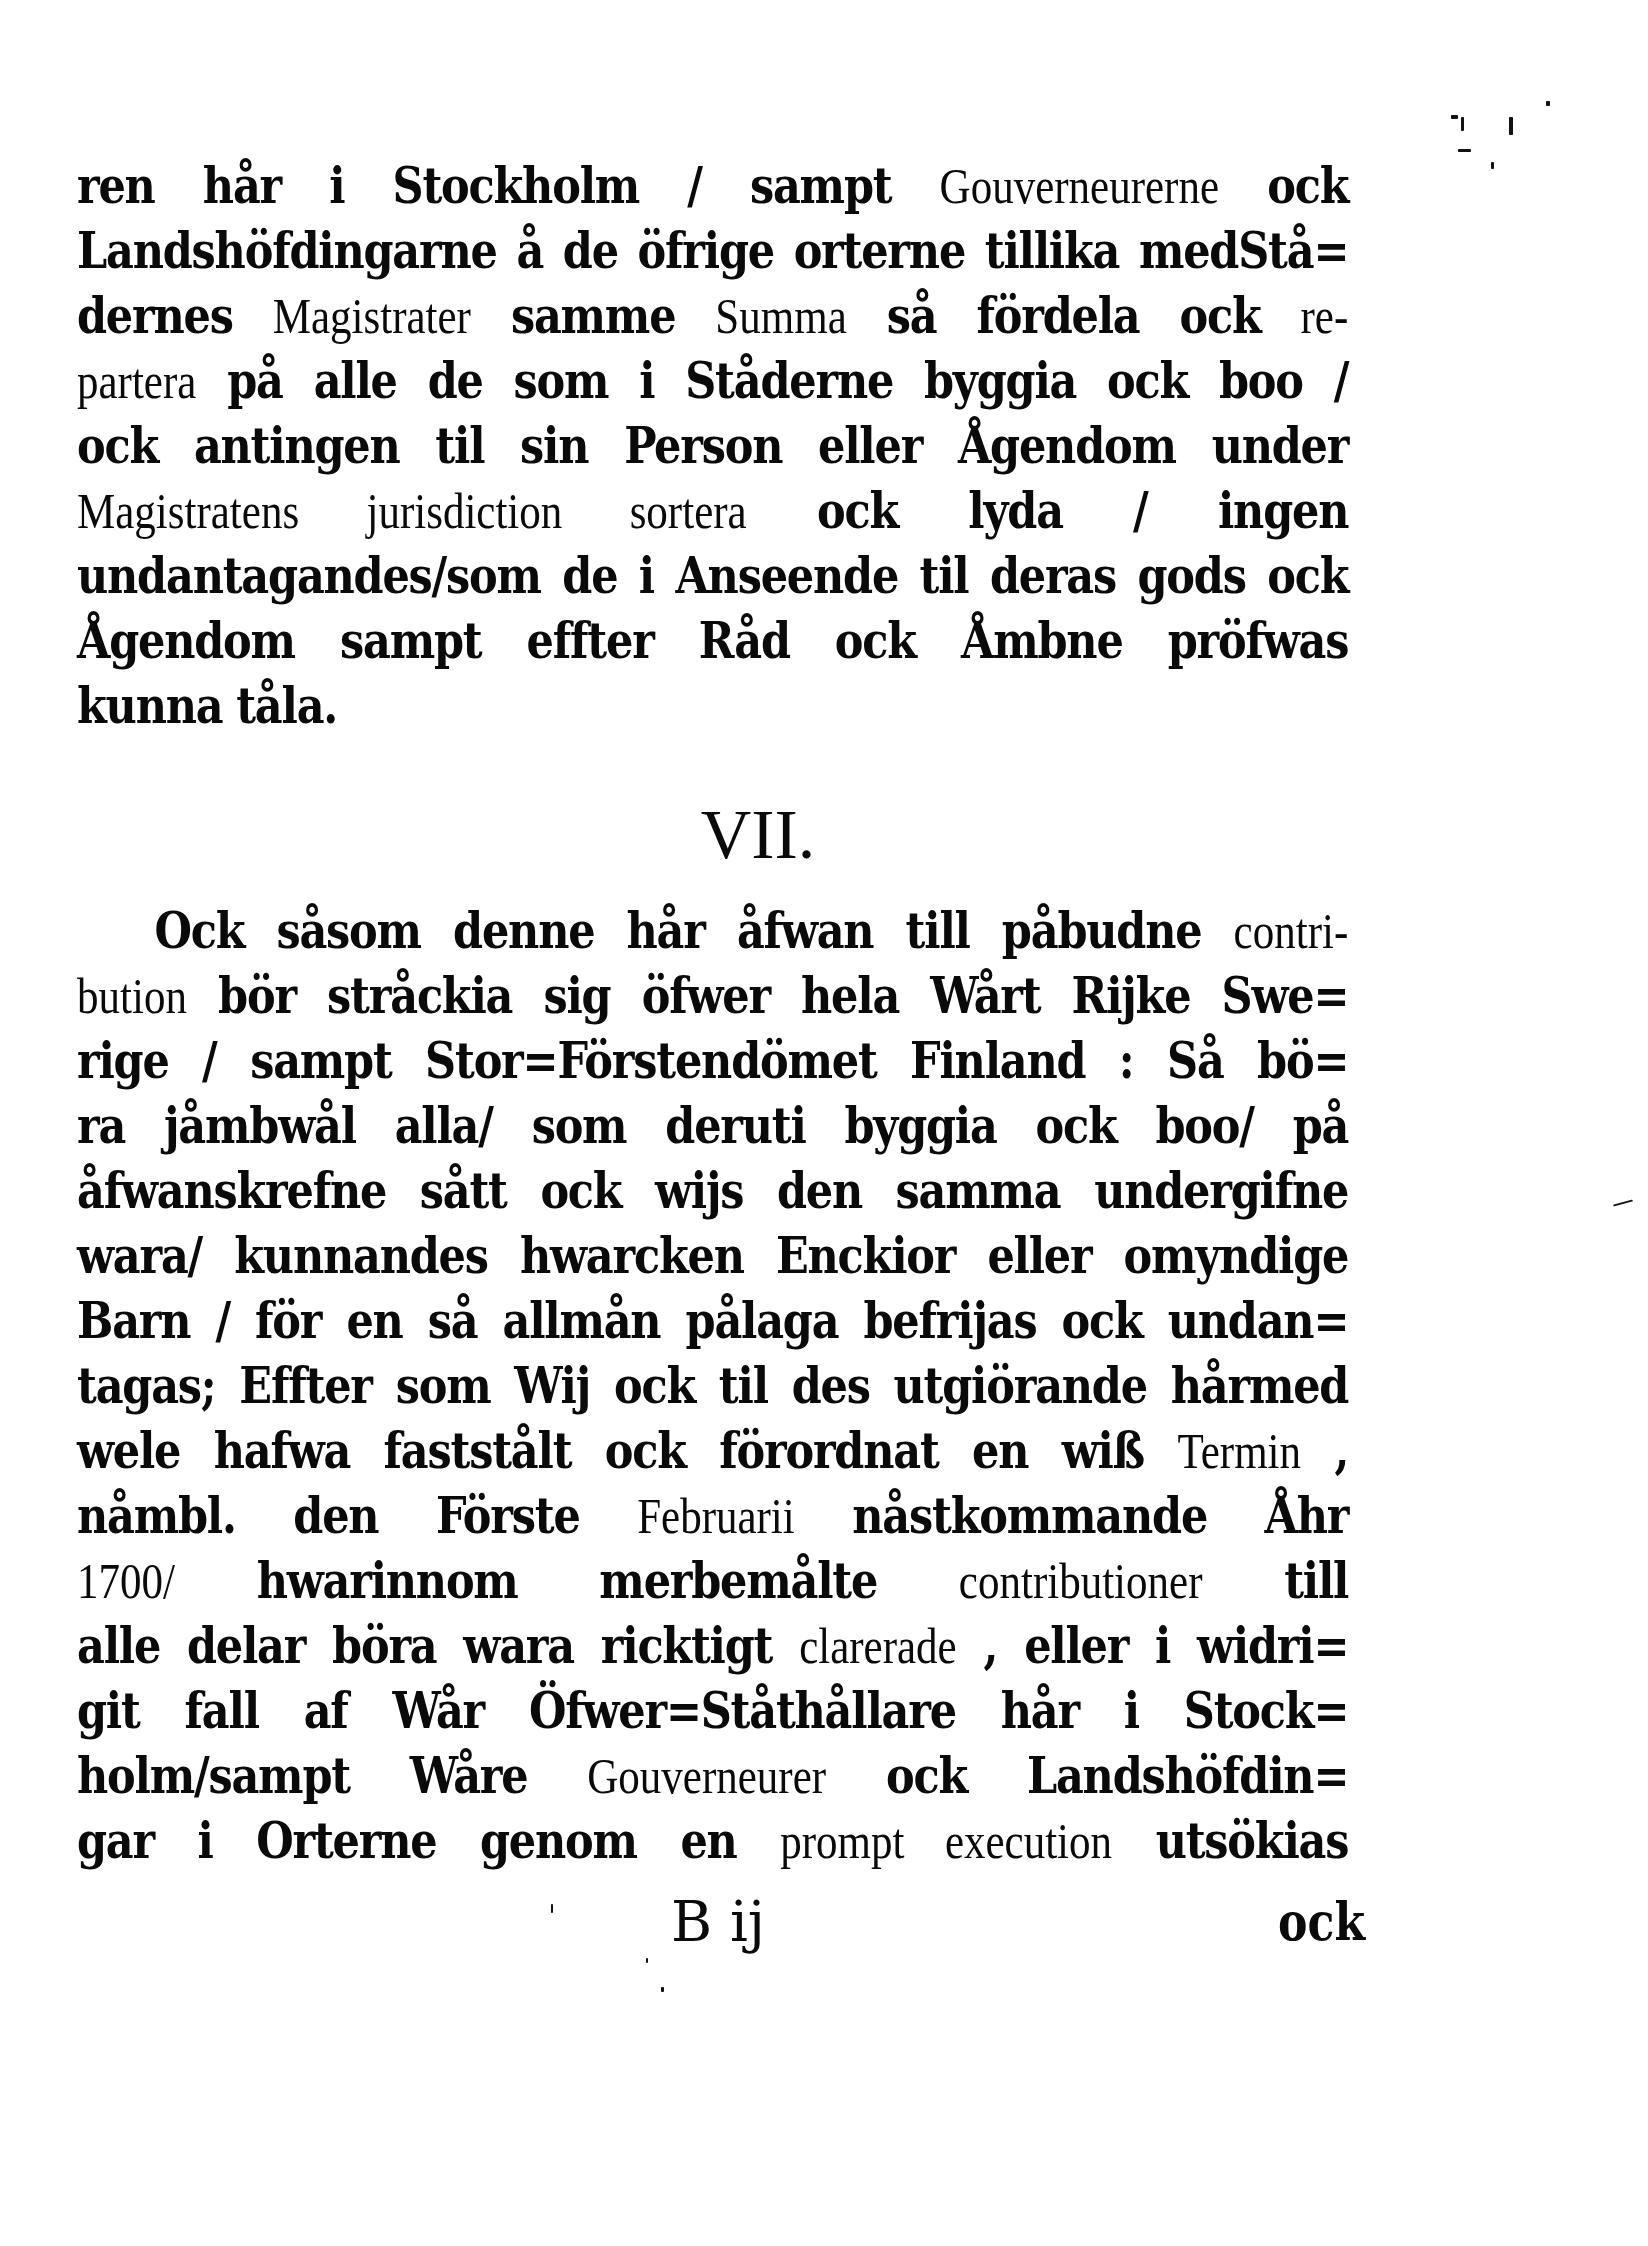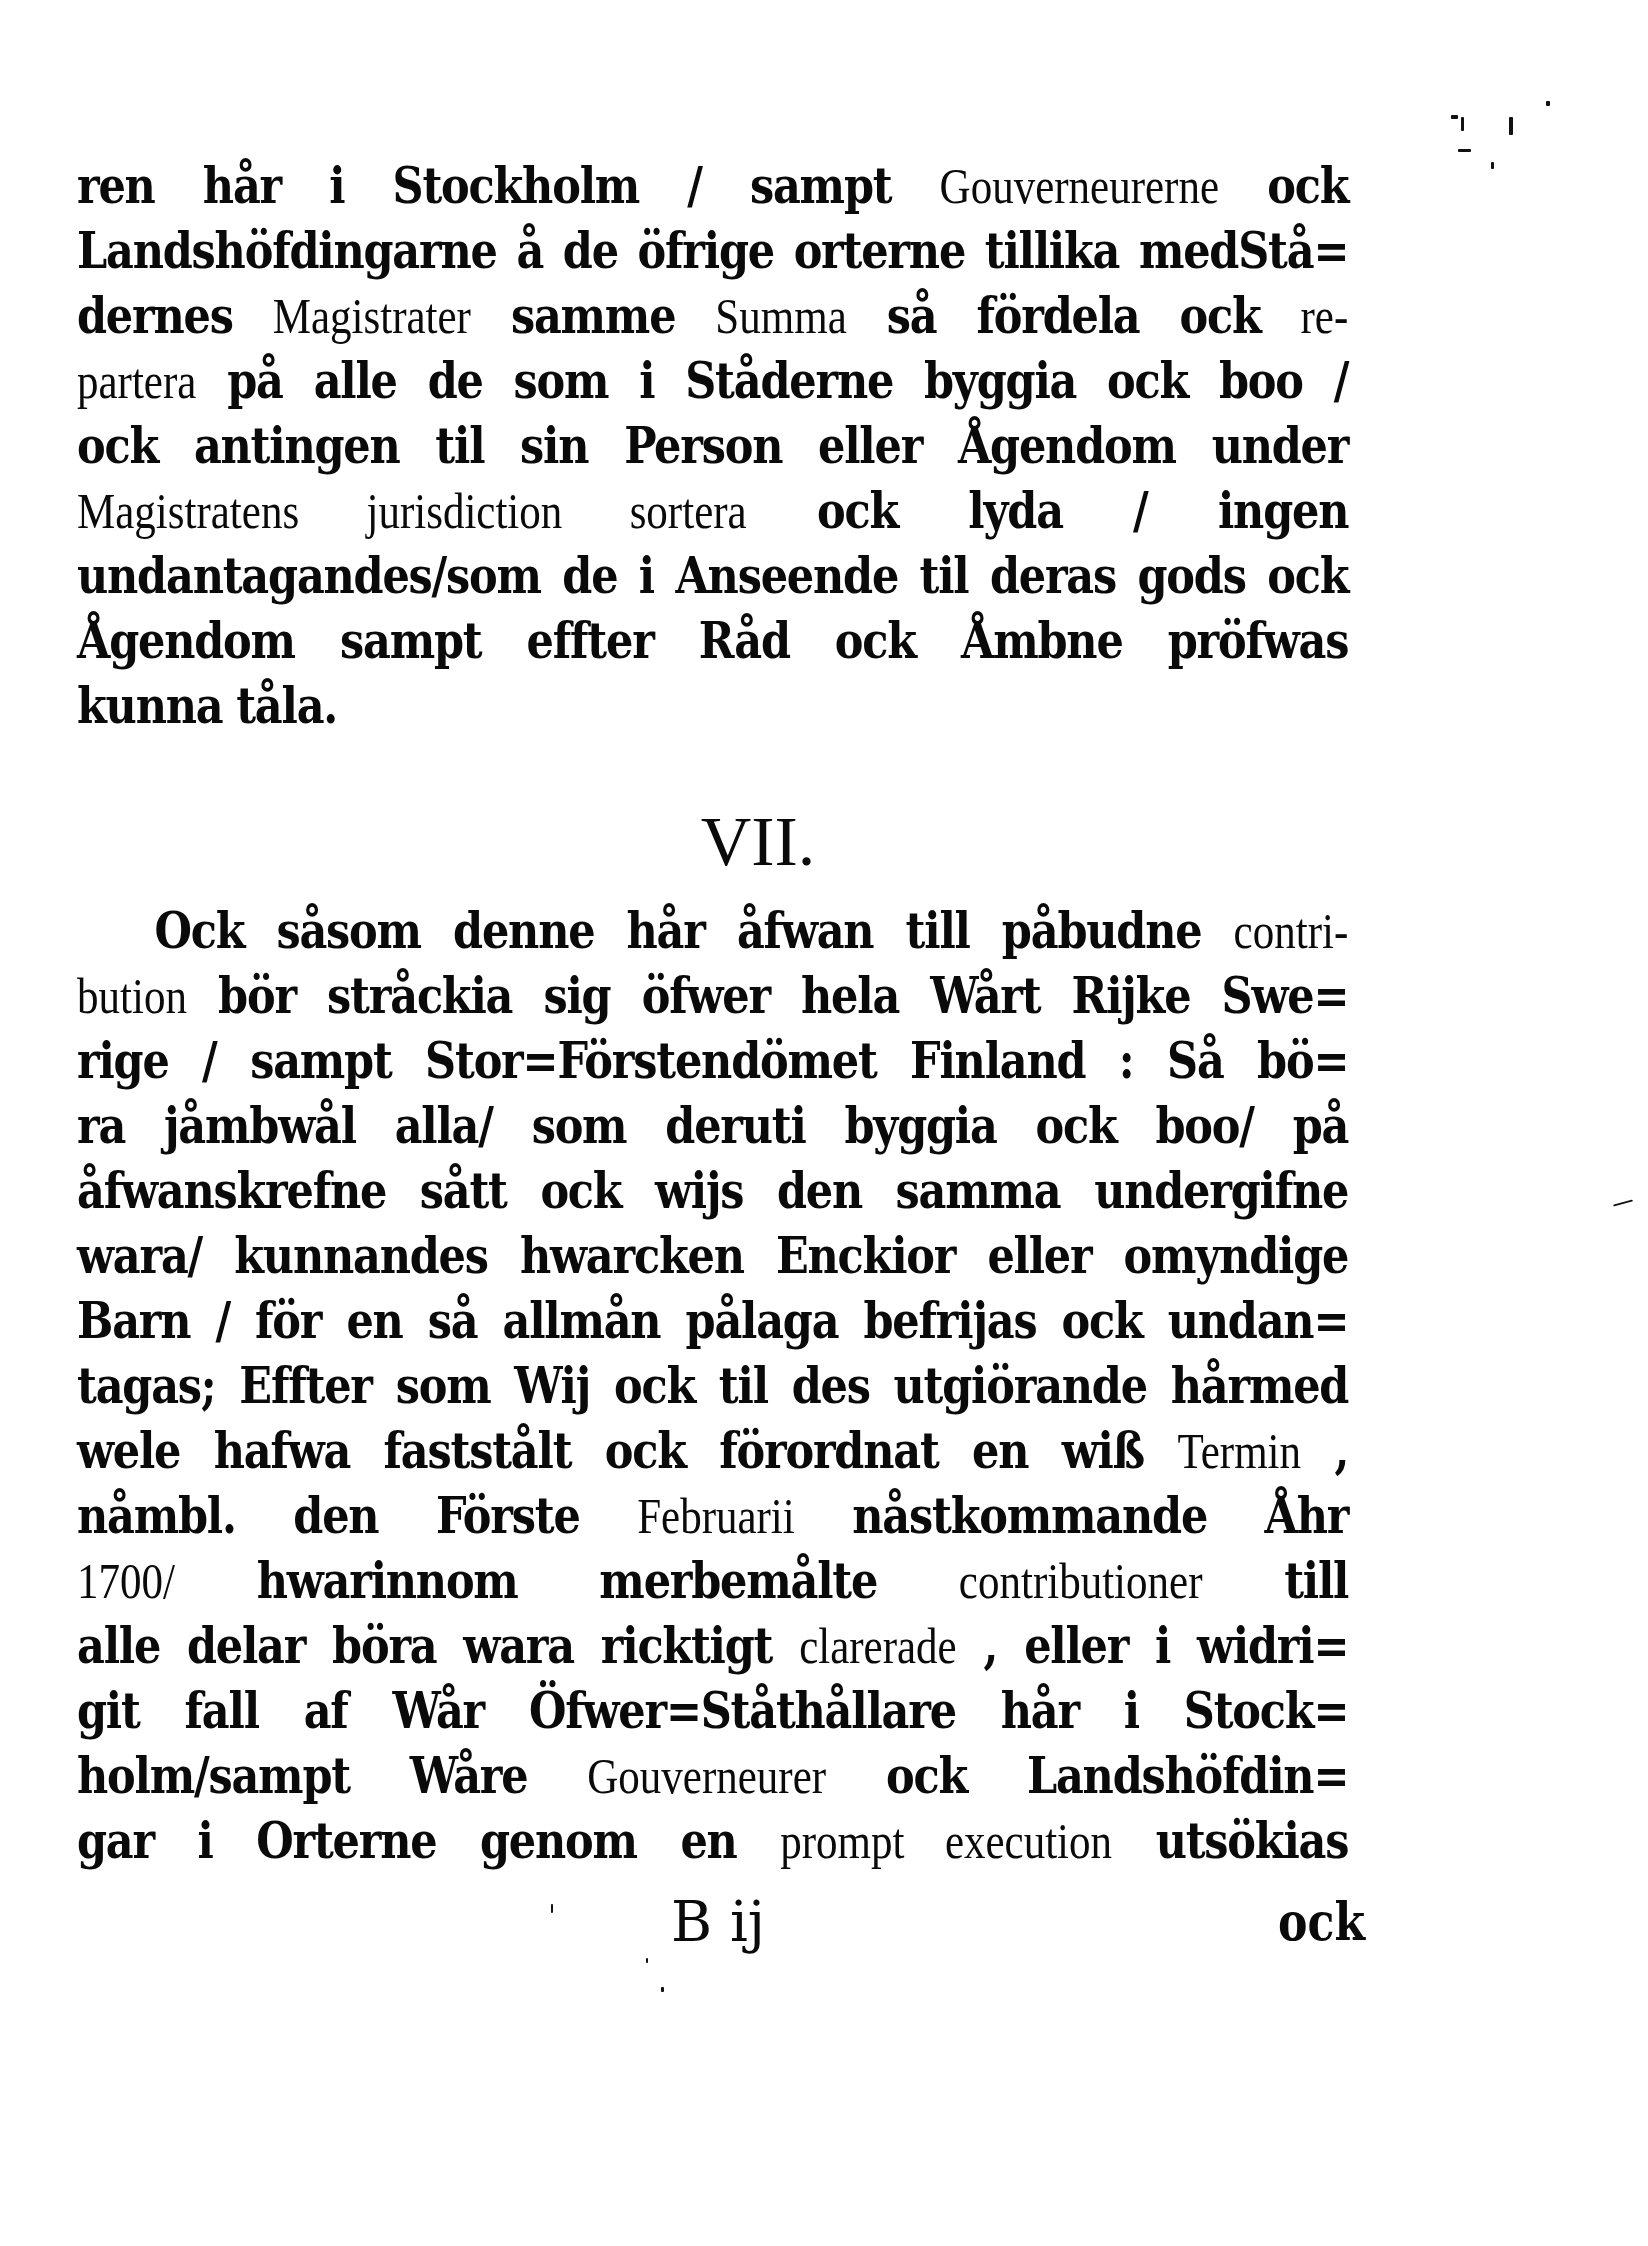--- a/index.html
+++ b/index.html
@@ -59,21 +59,20 @@
       position: absolute;
       top: 799px;
       left: 0;
       width: 1649px;
       text-align: center;
       font-family: "Liberation Serif", "DejaVu Serif", serif;
       font-size: 70px;
       line-height: 72px;
       padding-left: 0;
       box-sizing: border-box;
-      margin-top: 7px;
     }
     .heading span { display: inline-block; margin-left: -133px; }
     .footer-sig {
       position: absolute;
       top: 1890px;
       left: 671px;
       font-size: 56px;
       font-weight: normal;
       line-height: 63px;
     }

